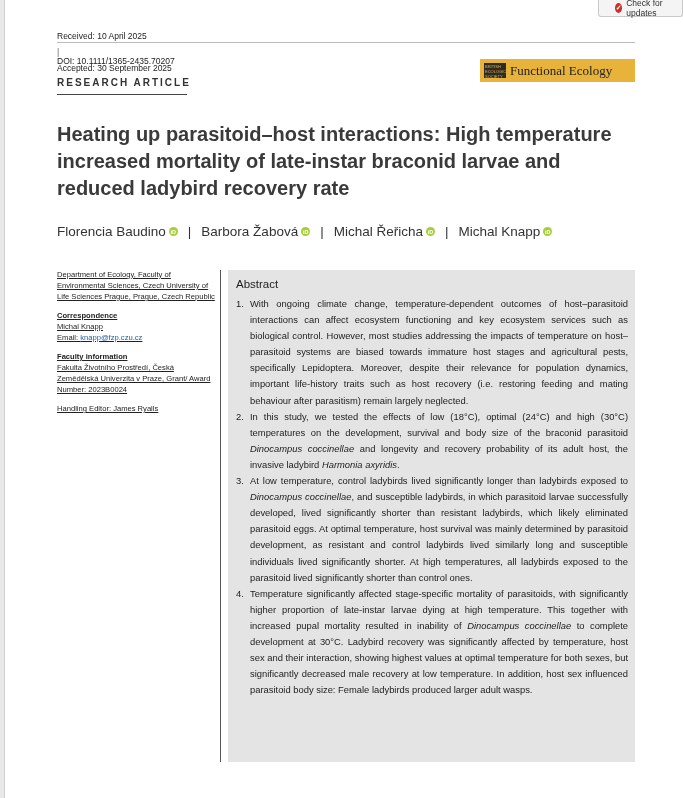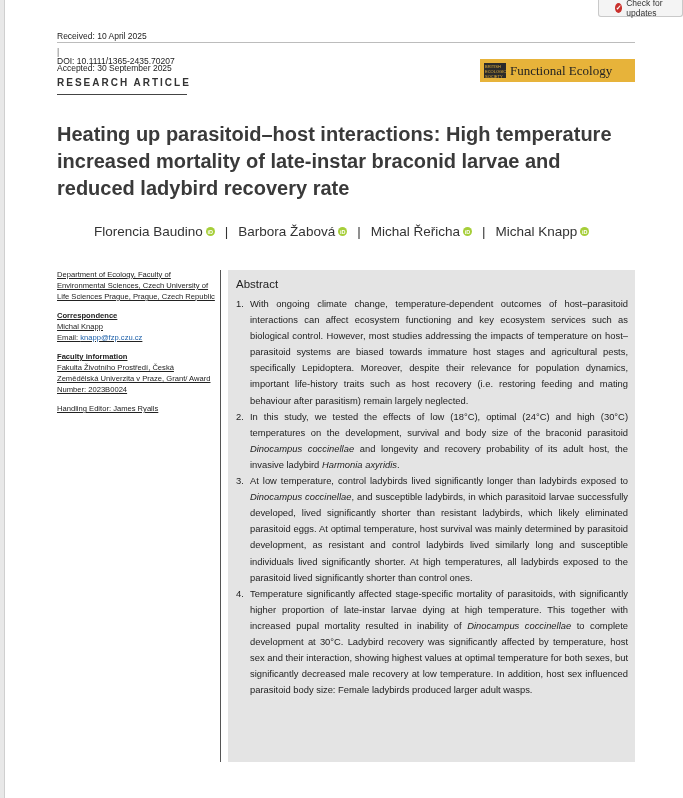--- a/index.html
+++ b/index.html
@@ -25,21 +25,21 @@
   .article-type-rule { position:absolute; left:57px; top:94px; width:130px; height:1px; background:#444; }
   .journal-badge {
     position:absolute; left:480px; top:59px; width:155px; height:23px; background:#e7b33a;
     display:flex; align-items:center; gap:4px; padding-left:4px; box-sizing:border-box;
   }
   .journal-badge .bes-logo { width:22px; height:15px; background:#2b2b2b; color:#e7b33a; font-size:4px; line-height:5px; padding:1px; box-sizing:border-box; display:flex; flex-direction:column; }
   .journal-badge .journal-name { font-family:"Liberation Serif", serif; font-size:13px; color:#222; white-space:nowrap; }
   .title {
     position:absolute; left:57px; top:121px; width:580px; font-size:20px; line-height:27px; font-weight:bold; color:#3a3a3a;
   }
-  .authors { position:absolute; left:57px; top:224px; font-size:13.5px; color:#333; display:flex; align-items:center;margin-left:37px; }
+  .authors { position:absolute; left:57px; top:224px; font-size:13.5px; color:#333; display:flex; align-items:center; }
   .author { display:flex; align-items:center; gap:3px; }
   .orcid { width:9px; height:9px; border-radius:50%; background:#a6ce39; color:#fff; font-size:5.5px; font-weight:bold; display:inline-flex; align-items:center; justify-content:center; }
   .author-sep { margin:0 10px; color:#333; }
   .sidebar { position:absolute; left:57px; top:269px; width:160px; font-size:7.6px; line-height:11px; color:#222;text-decoration:underline; }
   .sidebar .block { margin-bottom:8px; }
   .sidebar .label { font-weight:bold; }
   .sidebar .email { color:#1a5ea8; }
   .abstract-box {
     position:absolute; left:228px; top:270px; width:407px; height:492px; background:#e4e4e4;
   }

